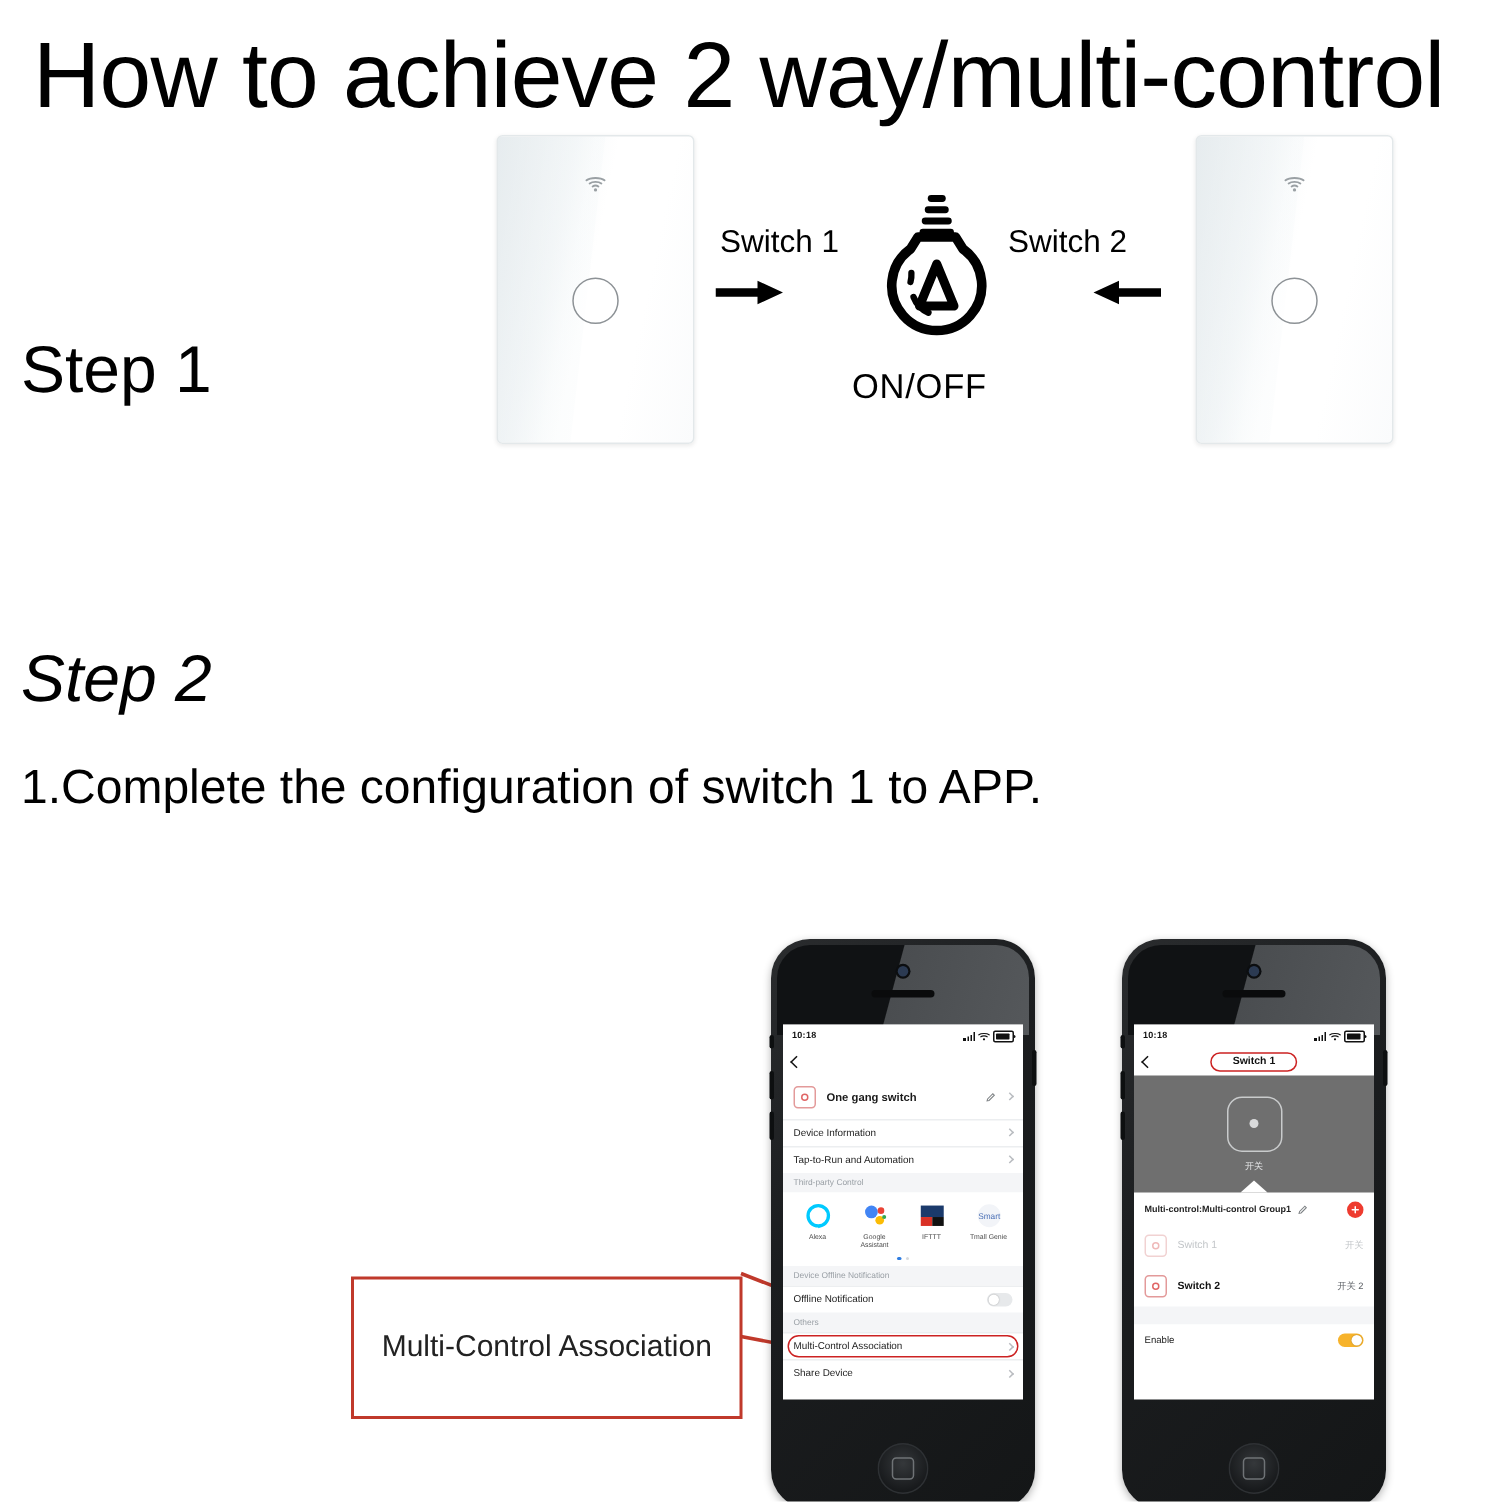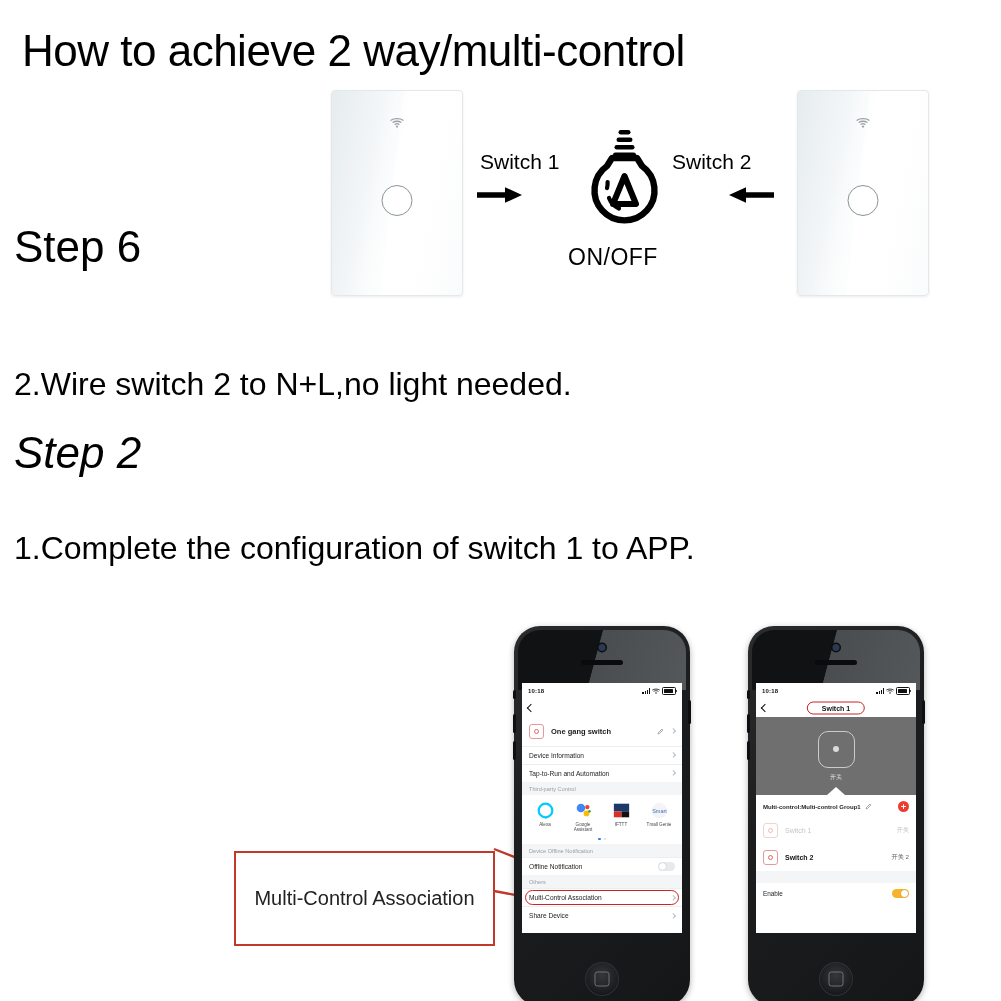--- a/index.html
+++ b/index.html
@@ -6,32 +6,32 @@
   body{
     width:1001px;height:1001px;background:#ffffff;
     font-family:"Liberation Sans","DejaVu Sans",sans-serif;
     color:#000;position:relative;overflow:hidden;
   }
   .page{position:relative;width:1001px;height:1001px;}
 
   
   .title{
     position:absolute;left:22px;top:22px;width:965px;
-    font-size:44px;line-height:58px;font-weight:400;letter-spacing:-0.5px;
+    font-size:62px;line-height:58px;font-weight:400;letter-spacing:-0.5px;
     white-space:nowrap;
   }
 
   
   .step-head{position:absolute;font-size:44px;line-height:50px;font-weight:400;}
   .step1-head{left:14px;top:222px;}
   .step2-head{left:14px;top:428px;font-style:italic;}
   .body-line{position:absolute;font-size:32px;line-height:38px;font-weight:400;white-space:nowrap;}
   .l1{left:14px;top:311px;}
   .l2{left:14px;top:365px;}
-  .l3{left:14px;top:505px;margin-top:24px;}
+  .l3{left:14px;top:505px;}
   .l4{left:14px;top:563px;}
 
   
   .switch-panel{
     position:absolute;width:130px;height:204px;border-radius:4px;
     background:linear-gradient(102deg,#f3f5f6 0%,#f7f9fa 30%,#ffffff 47%,#ffffff 70%,#fafbfc 100%);
     border:1px solid #e3e8ea;
     box-shadow:0 1px 3px rgba(0,0,0,.08);
     overflow:hidden;
   }
@@ -221,22 +221,21 @@
       <rect x="29.5" y="9.5" width="16" height="4.6" rx="2.3"></rect>
       <rect x="27.5" y="17" width="20" height="4.6" rx="2.3"></rect>
       <rect x="26" y="24.5" width="23" height="5.2" rx="2.3"></rect>
     </g>
     <path d="M25 30 h25 l5 8 a30 30 0 1 1 -35 0 Z" fill="none" stroke="#000" stroke-width="6.4" stroke-linejoin="round"></path>
     <path d="M37.5 48 L49 76 H26 Z" fill="none" stroke="#000" stroke-width="6" stroke-linejoin="round"></path>
     <path d="M20 60 a18.5 18.5 0 0 0 .6 -6" stroke="#000" stroke-width="4.2" fill="none" stroke-linecap="round"></path>
     <path d="M22 70 a19 19 0 0 0 10 10.5" stroke="#000" stroke-width="4.2" fill="none" stroke-linecap="round"></path>
   </svg>
 
-  <div class="step-head step1-head">Step 6</div>
-  <div class="body-line l2">2.Wire switch 2 to N+L,no light needed.</div>
+  <div class="step-head step1-head">Step 1</div>
   <div class="step-head step2-head">Step 2</div>
   <div class="body-line l3">1.Complete the configuration of switch 1 to APP.</div>
 
   <div class="callout">
     <div class="callout-text">Multi-Control Association</div>
   </div>
   <svg class="callout-lines" viewBox="0 0 200 110">
     <path d="M4 4 L184 74" stroke="#c0392b" stroke-width="2.4" fill="none"></path>
     <path d="M4 46 L184 80" stroke="#c0392b" stroke-width="2.4" fill="none"></path>
   </svg>

